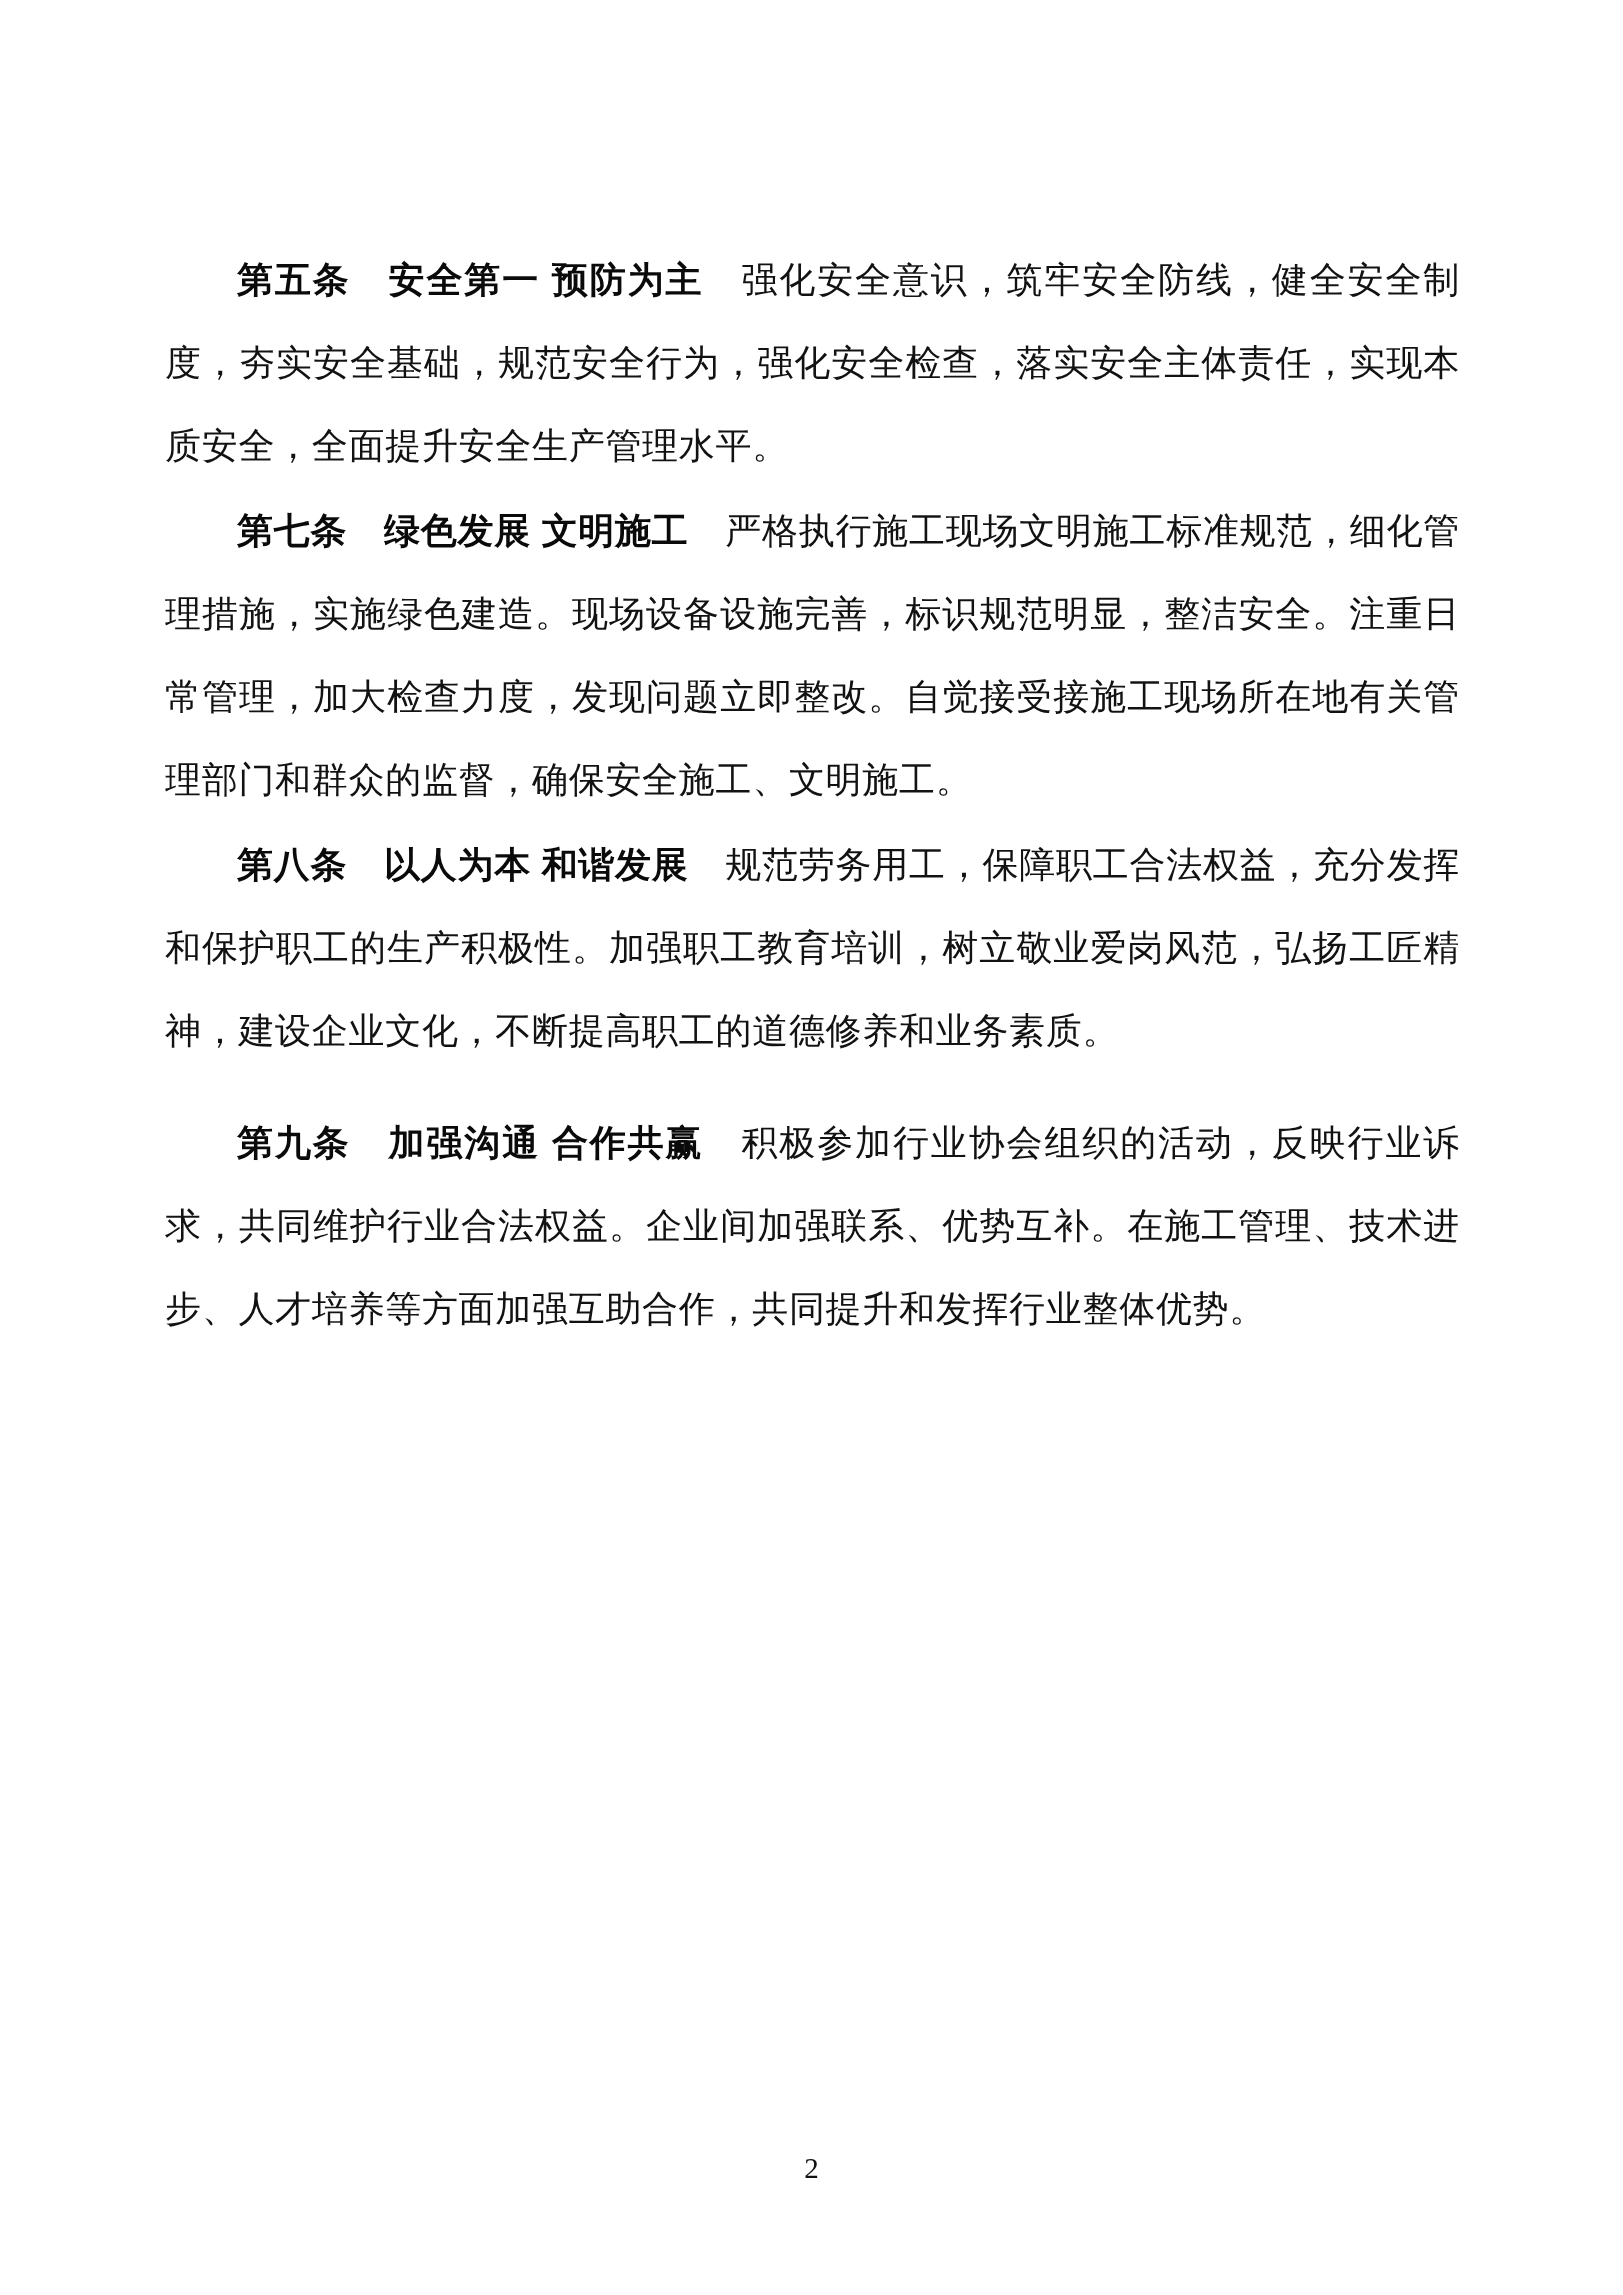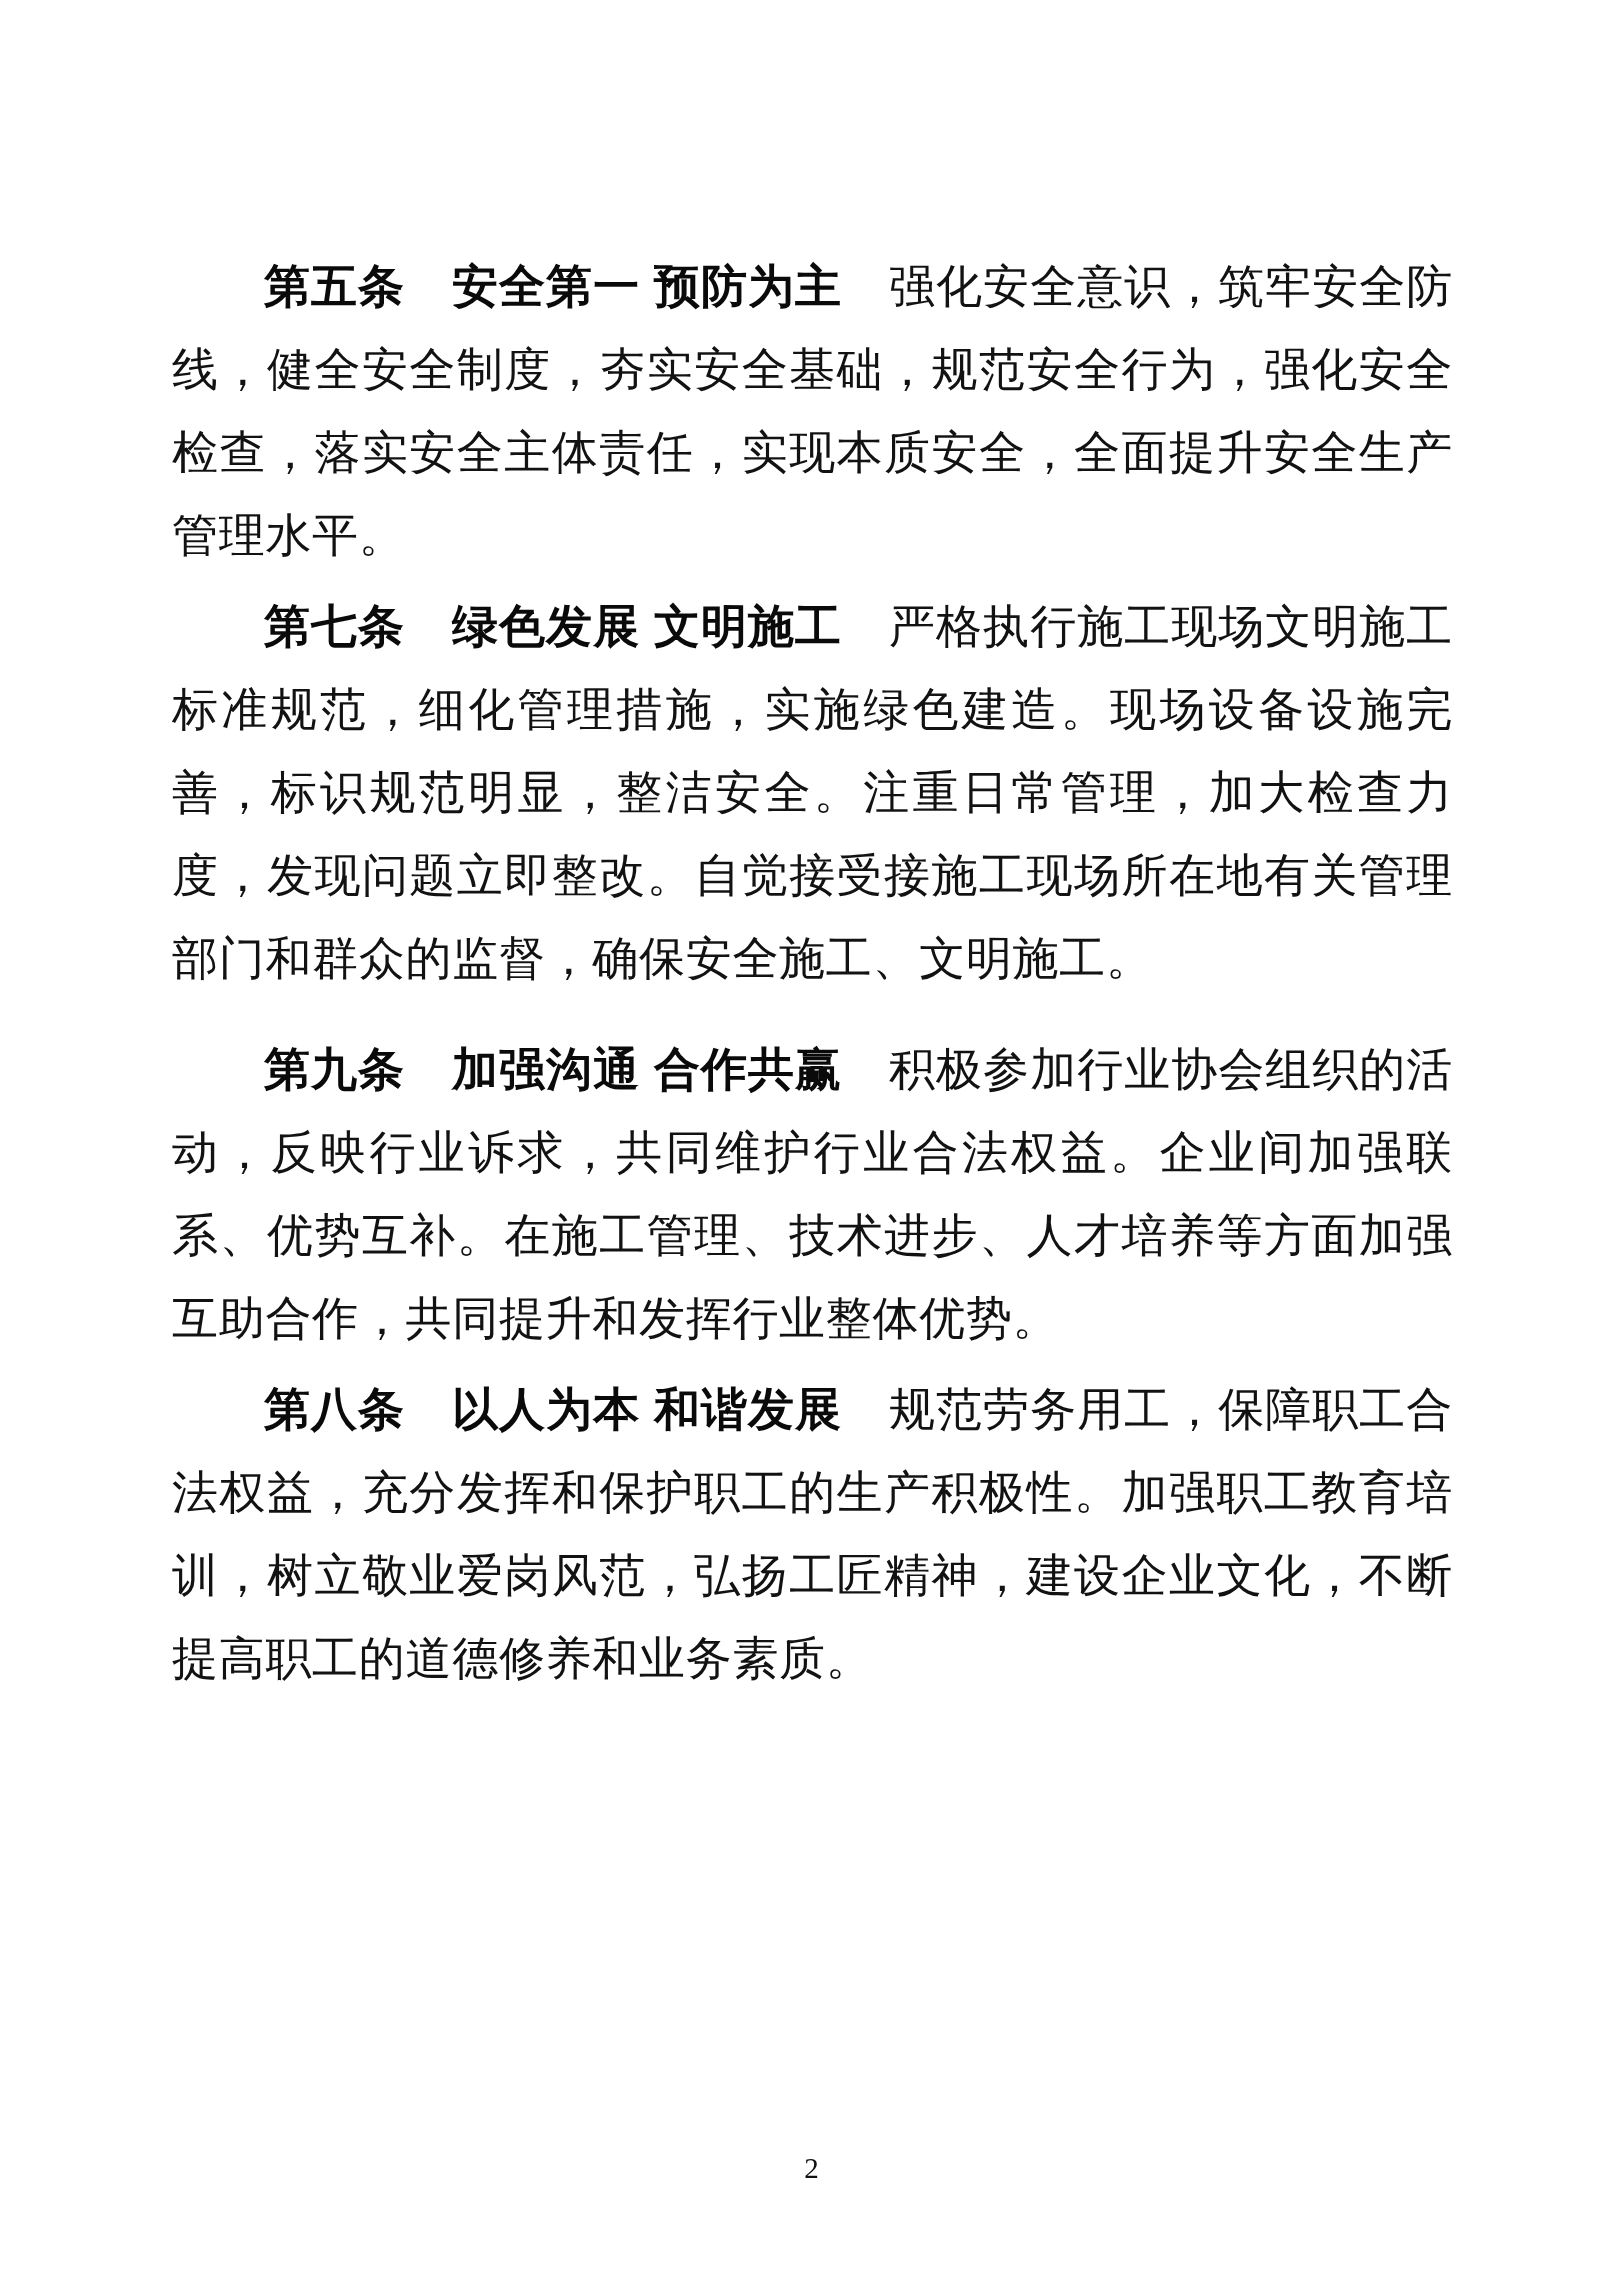--- a/index.html
+++ b/index.html
@@ -16,22 +16,22 @@
     font-family: "Liberation Serif", serif;
     color: #121212;
   }
   .content {
     position: absolute;
     top: 237px;
     left: 164px;
     width: 1297px;
   }
   .para {
-    margin: 8px;
-    font-size: 46px;
+    margin: 1px;
+    font-size: 36px;
     line-height: 83px;
     text-align: justify;
     text-justify: inter-ideograph;
     text-indent: 2em;
     letter-spacing: 0.7px;
   }
   .para.gap-before {
     margin-top: 27.5px;
   }
   .heading {
@@ -58,25 +58,25 @@
 
     <p class="para">
       <span class="heading">第五条　安全第一 预防为主</span><span>　强化安全意识，筑牢安全防线，健全安全制度，夯实安全基础，规范安全行为，强化安全检查，落实安全主体责任，实现本质安全，全面提升安全生产管理水平。</span>
     </p>
 
 
     <p class="para">
       <span class="heading">第七条　绿色发展 文明施工</span><span>　严格执行施工现场文明施工标准规范，细化管理措施，实施绿色建造。现场设备设施完善，标识规范明显，整洁安全。注重日常管理，加大检查力度，发现问题立即整改。自觉接受接施工现场所在地有关管理部门和群众的监督，确保安全施工、文明施工。</span>
     </p>
 
+    <p class="para">
+      <span class="heading">第八条　以人为本 和谐发展</span><span>　规范劳务用工，保障职工合法权益，充分发挥和保护职工的生产积极性。加强职工教育培训，树立敬业爱岗风范，弘扬工匠精神，建设企业文化，不断提高职工的道德修养和业务素质。</span>
+    </p>
+
     <p class="para gap-before">
       <span class="heading">第九条　加强沟通 合作共赢</span><span>　积极参加行业协会组织的活动，反映行业诉求，共同维护行业合法权益。企业间加强联系、优势互补。在施工管理、技术进步、人才培养等方面加强互助合作，共同提升和发挥行业整体优势。</span>
-    </p>
-
-    <p class="para">
-      <span class="heading">第八条　以人为本 和谐发展</span><span>　规范劳务用工，保障职工合法权益，充分发挥和保护职工的生产积极性。加强职工教育培训，树立敬业爱岗风范，弘扬工匠精神，建设企业文化，不断提高职工的道德修养和业务素质。</span>
     </p>
 
   </div>
 
   <div class="page-number">2</div>
 </div>
 
 
 </body></html>

